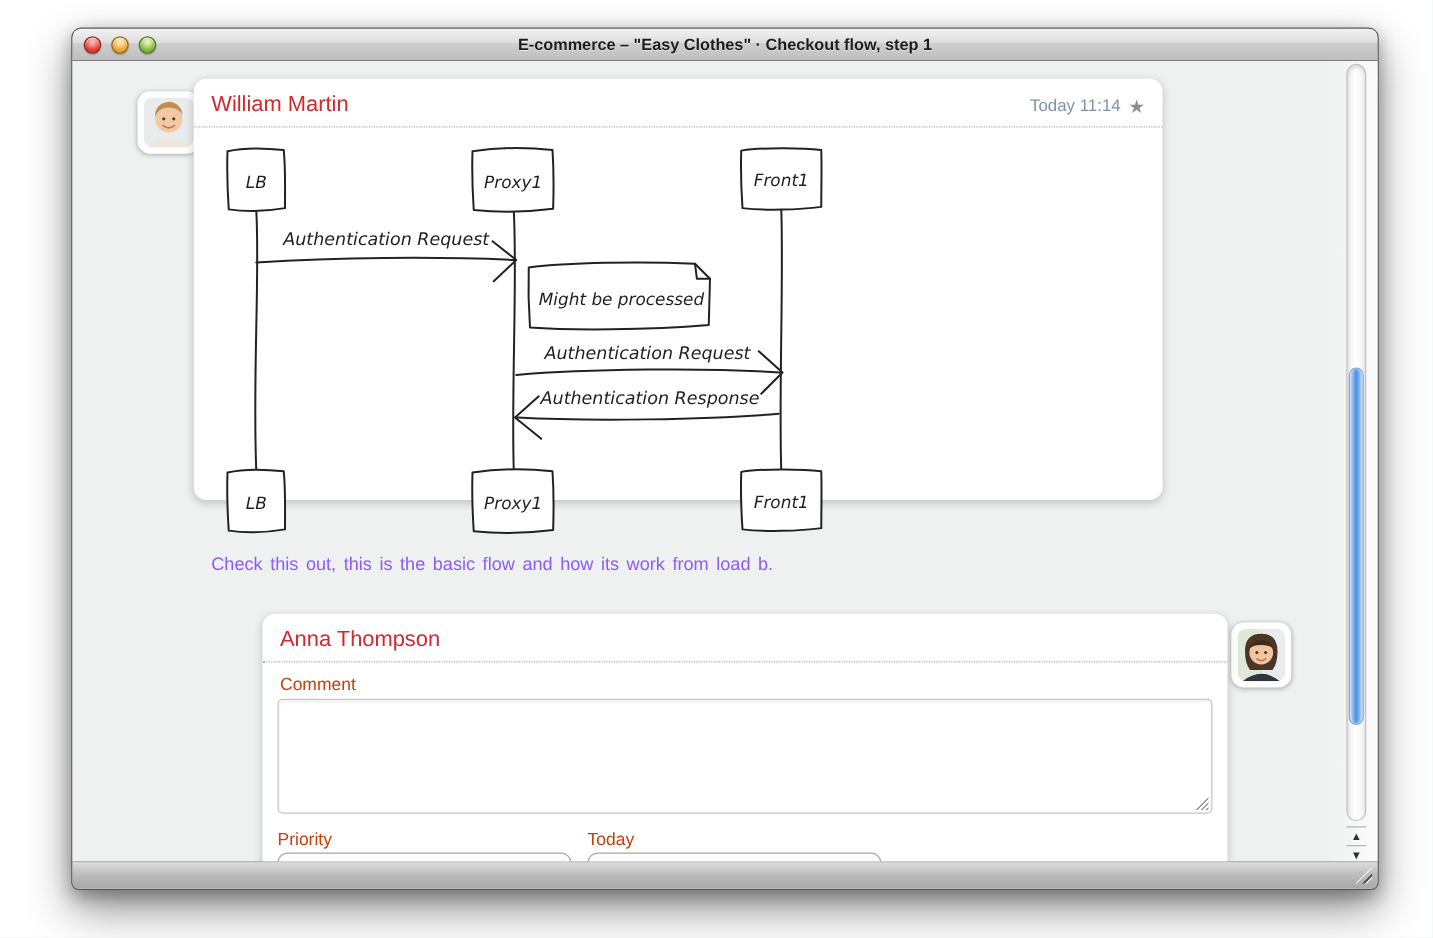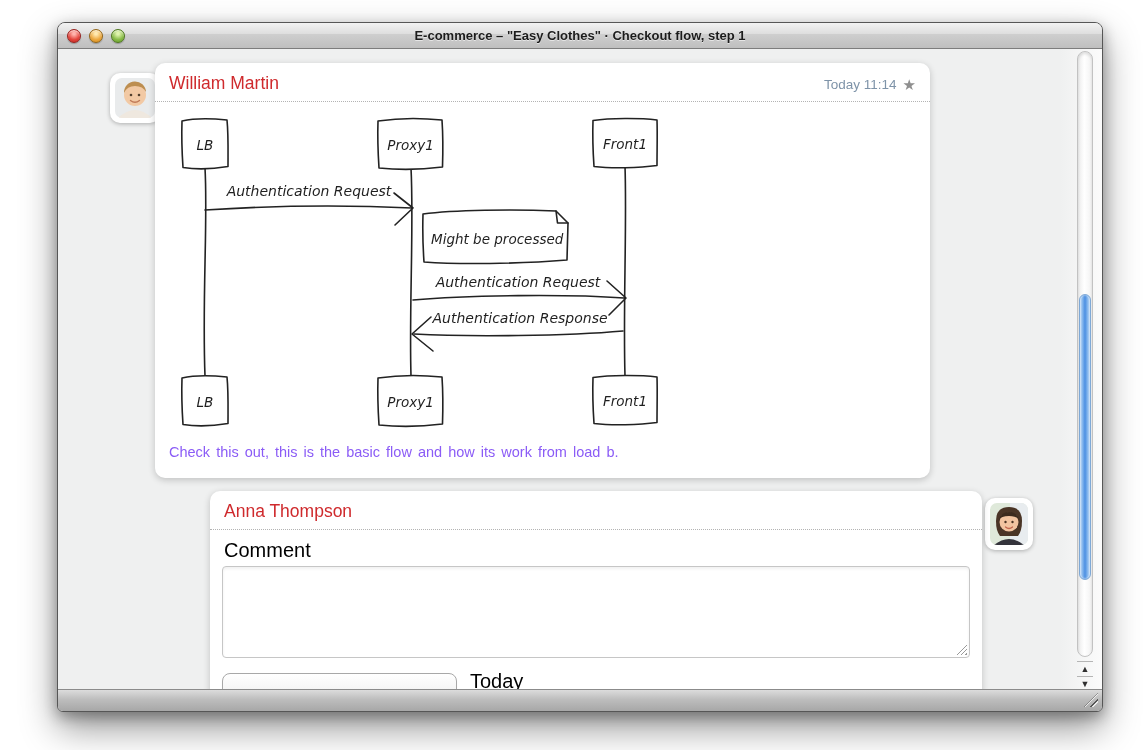--- a/index.html
+++ b/index.html
@@ -76,21 +76,21 @@
   .star { font-size: 15px; color: #8f8f8f; cursor: pointer; }
 
   .diagram-svg { display: block; margin: 8px 0 0 13px; }
   .hand { font-family: "DejaVu Sans", cursive; font-style: italic; fill: #1f1f1f; }
   .sketch { stroke: #222; stroke-width: 1.6; fill: none; stroke-linecap: round; stroke-linejoin: round; }
   .sketch-box { stroke: #222; stroke-width: 1.6; fill: #fff; stroke-linejoin: round; }
 
   .post-body { margin: 9px 14px 0 14px; font-size: 14.5px; color: #8b5cf6; word-spacing: 2px; }
 
   
-  .field-label { font-size: 20px; font-weight: 500; color: #000000; }
+  .field-label { font-size: 14px; font-weight: 500; color: #c2410c; }
   .comment-label { margin: 9px 14px 0 14px; }
   .comment-box {
     display: block; margin: 4px 12px 0 12px; width: 748px; height: 92px;
     border: 1px solid #c6c6c6; border-radius: 4px; resize: none;
     background: #fff; box-shadow: inset 0 2px 3px rgba(0,0,0,.06);
     font-family: "Liberation Sans", sans-serif; font-size: 14px; color:#333;
     position: relative;
   }
   .ta-wrap { position: relative; }
   .ta-grip {
@@ -151,21 +151,21 @@
         <rect width="40" height="40" fill="#e9ebec"></rect>
         <path d="M3,40 Q20,24 37,40 Z" fill="#efe8df"></path>
         <circle cx="20" cy="17" r="11" fill="#f2c9a4"></circle>
         <path d="M9,15 a11,11 0 0 1 22,-1 q-3,-6 -11,-6 q-8,0 -11,7 Z" fill="#bd8e50"></path>
         <circle cx="16" cy="17" r="1.3" fill="#54402e"></circle>
         <circle cx="24" cy="17" r="1.3" fill="#54402e"></circle>
         <path d="M15.5,22.5 q4.5,3.5 9,0" stroke="#c07a58" stroke-width="1.4" fill="none" stroke-linecap="round"></path>
       </svg>
     </div>
 
-    <div class="card" style="left:97px; top:14px; width:775px; height:415px;">
+    <div class="card" style="left:97px; top:14px; width:775px; height:337px;">
       <div class="card-header">
         <span class="author-name">William Martin</span>
         <span class="meta">
           <span class="timestamp">Today 11:14</span>
           <span class="star">★</span>
         </span>
       </div>
 
       <svg class="diagram-svg" width="520" height="325" viewBox="0 0 520 325">
 
@@ -227,20 +227,21 @@
       </div>
 
       <div class="field-label comment-label">Comment</div>
       <div class="ta-wrap">
         <textarea class="comment-box" style=""></textarea>
         <div class="ta-grip"></div>
       </div>
 
       <div class="fields-row">
         <div class="field-col">
+          <div class="field-label">Priority</div>
           <div class="select">
             
             
           </div>
         </div>
         <div class="field-col">
           <div class="field-label">Today</div>
           <div class="select">
             
             

